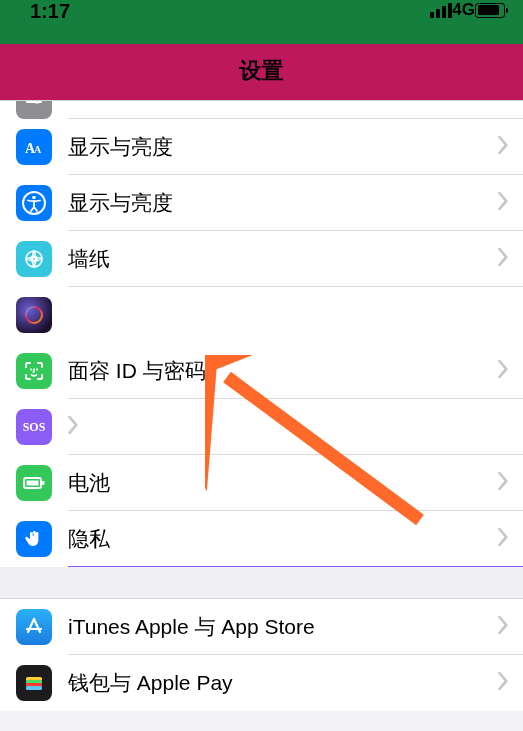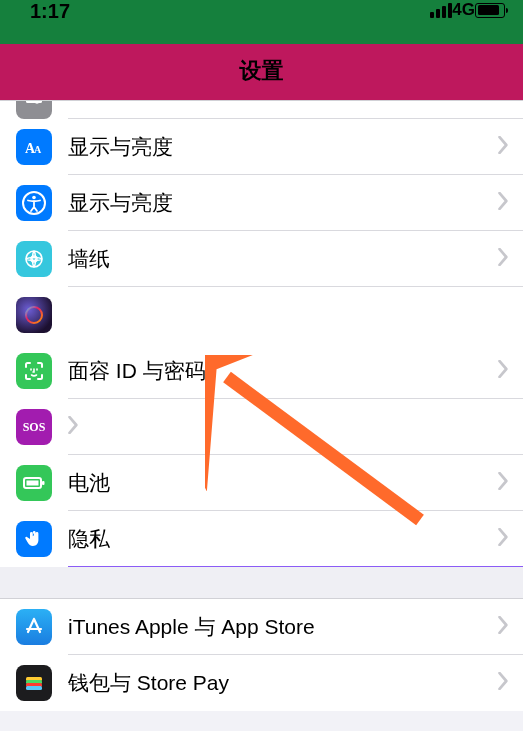--- a/index.html
+++ b/index.html
@@ -190,21 +190,21 @@
     </div>
     <div class="row-body">
       <span class="row-label">面容 ID 与密码</span>
       <span class="chev"><svg width="11" height="18" viewBox="0 0 9 16">
             <path d="M1 1l6 7-6 7" fill="none" stroke="#c7c7cc" stroke-width="2.4" stroke-linecap="round" stroke-linejoin="round"></path>
           </svg></span>
     </div>
   </div>
 
   <div class="row">
-    <div class="icon-wrap" style="background:#a21caf">
+    <div class="icon-wrap" style="background:#8b5cf6">
       <svg width="34" height="26" viewBox="0 0 34 26">
           <text x="17" y="17" text-anchor="middle" font-size="12" font-weight="800" fill="#fff" font-family="-apple-system">SOS</text>
         </svg>
     </div>
     <div class="row-body">
       <span class="chev"><svg width="11" height="18" viewBox="0 0 9 16">
             <path d="M1 1l6 7-6 7" fill="none" stroke="#c7c7cc" stroke-width="2.4" stroke-linecap="round" stroke-linejoin="round"></path>
           </svg></span>
     </div>
   </div>
@@ -264,21 +264,21 @@
   <div class="row">
     <div class="icon-wrap" style="background:#1c1c1e">
       <svg width="26" height="26" viewBox="0 0 26 26">
           <rect x="5" y="7" width="16" height="4" rx="1.5" fill="#fc3"></rect>
           <rect x="5" y="10" width="16" height="4" rx="1.5" fill="#4cd964"></rect>
           <rect x="5" y="13" width="16" height="4" rx="1.5" fill="#ff3b30"></rect>
           <rect x="5" y="16" width="16" height="4" rx="1.5" fill="#5ac8fa"></rect>
         </svg>
     </div>
     <div class="row-body" style="border-bottom:none">
-      <span class="row-label">钱包与 Store Pay</span>
+      <span class="row-label">钱包与 Apple Pay</span>
       <span class="chev"><svg width="11" height="18" viewBox="0 0 9 16">
             <path d="M1 1l6 7-6 7" fill="none" stroke="#c7c7cc" stroke-width="2.4" stroke-linecap="round" stroke-linejoin="round"></path>
           </svg></span>
     </div>
   </div>
 
 </div>
 
 <svg class="annotation" style="left:205px; top:355px;" width="230" height="180" viewBox="0 0 230 180">
   <defs>

